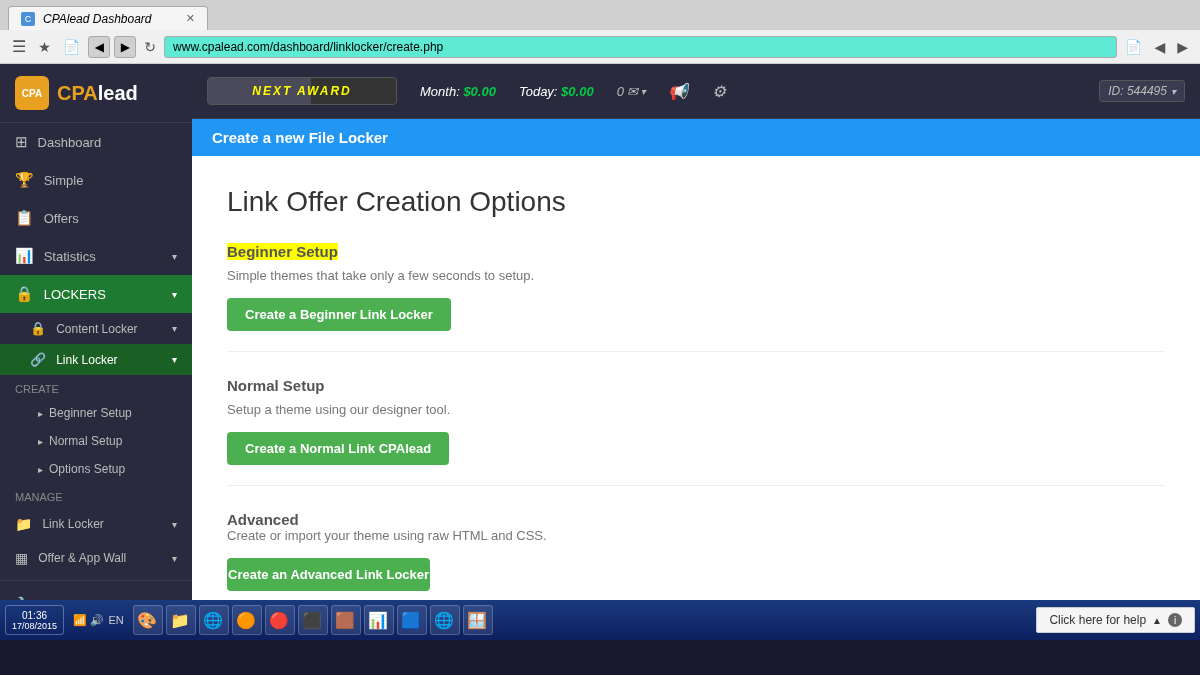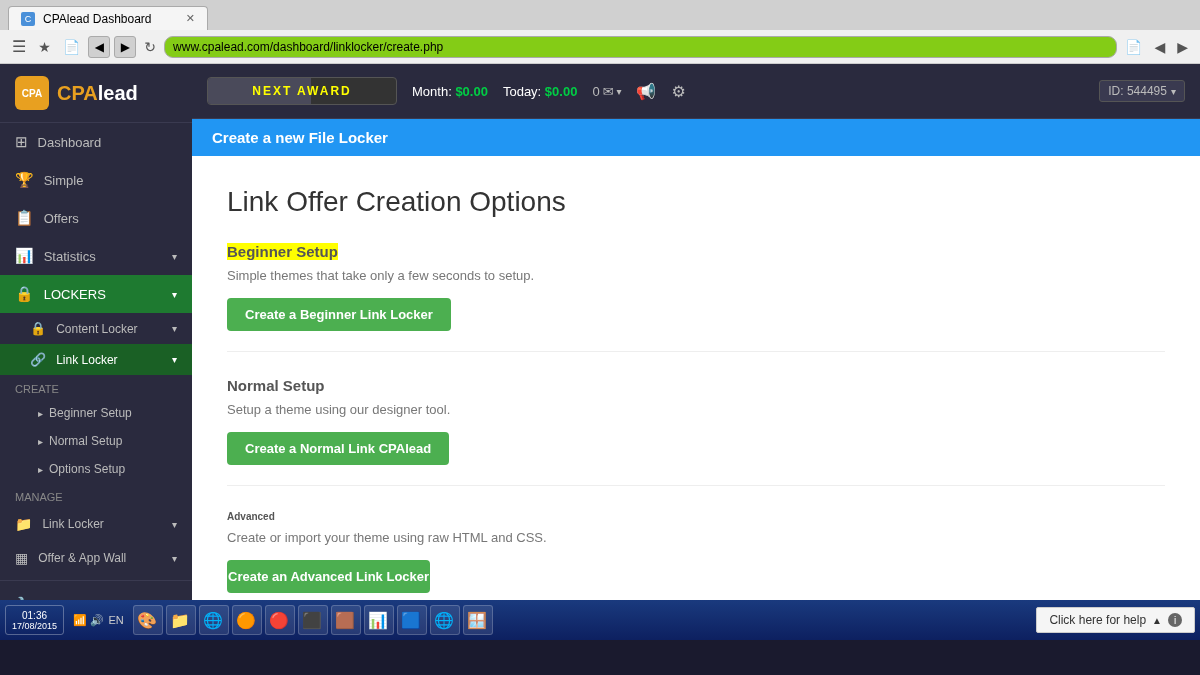--- a/index.html
+++ b/index.html
@@ -5,32 +5,32 @@
     * { margin: 0; padding: 0; box-sizing: border-box; }
     body { font-family: Arial, sans-serif; background: #1a1a2e; width: 1200px; height: 675px; overflow: hidden; }
   </style>
 </head>
 <body>
 
 <div>
   <div style="background:#d0d0d0; height:30px; display:flex; align-items:flex-end; padding-left:8px; gap:4px;">
     <div style="background:#f5f5f5; border:1px solid #aaa; border-bottom:none; border-radius:4px 4px 0 0; padding:4px 12px; font-size:12px; display:flex; align-items:center; gap:8px; min-width:200px; height:24px;">
       <span style="width:14px;height:14px;background:#4a90d9;border-radius:2px;display:inline-block;font-size:9px;color:white;display:flex;align-items:center;justify-content:center;">C</span>
-      <span style="font-size:12px;">CPAlead Dashboard</span>
+      <span style="font-size:12px;font-style:italic;">CPAlead Dashboard</span>
       <span style="margin-left:auto;color:#666;font-size:11px;cursor:pointer;">✕</span>
     </div>
   </div>
   <div style="background:#f0f0f0; border-bottom:1px solid #ccc; padding:4px 8px; display:flex; align-items:center; gap:4px; height:34px;">
     <button style="background:none;border:none;cursor:pointer;font-size:16px;color:#555;padding:2px 4px;">☰</button>
     <button style="background:none;border:none;cursor:pointer;font-size:14px;color:#555;padding:2px 4px;">★</button>
     <button style="background:none;border:none;cursor:pointer;font-size:14px;color:#555;padding:2px 4px;">📄</button>
     <button style="background:#d0d0d0;border:1px solid #aaa;border-radius:3px;width:22px;height:22px;cursor:pointer;font-size:12px;">◀</button>
     <button style="background:#d0d0d0;border:1px solid #aaa;border-radius:3px;width:22px;height:22px;cursor:pointer;font-size:12px;">▶</button>
     <button style="background:none;border:none;cursor:pointer;font-size:14px;color:#555;padding:2px 4px;">↻</button>
-    <input type="text" style="flex: 1 1 0%; border: 1px solid rgb(170, 170, 170); border-radius: 9px; padding: 3px 8px; font-size: 12px; background: #84cc16;" value="www.cpalead.com/dashboard/linklocker/create.php">
+    <input type="text" style="flex: 1 1 0%; border: 1px solid rgb(170, 170, 170); border-radius: 3px; padding: 3px 8px; font-size: 12px; background: #5eead4;" value="www.cpalead.com/dashboard/linklocker/create.php">
     <button style="background:none;border:none;cursor:pointer;font-size:14px;color:#555;padding:2px 4px;">📄</button>
     <button style="background:none;border:none;cursor:pointer;font-size:14px;color:#555;padding:2px 4px;">◀</button>
     <button style="background:none;border:none;cursor:pointer;font-size:14px;color:#555;padding:2px 4px;">▶</button>
   </div>
 </div>
 
 <div style="display:flex; height:536px; background:#0c4a6e;">
 
   <div style="background:#2a2a3e; width:192px; min-width:192px; color:#ccc; display:flex; flex-direction:column; overflow-y:auto;">
 
@@ -118,21 +118,21 @@
     <div style="display:flex;align-items:center;gap:10px;padding:10px 15px;cursor:pointer;font-size:13px;color:#bbb;">
       <span style="font-size:15px;">🔧</span>
       <span>Other Tools</span>
       <span style="margin-left:auto;font-size:10px;">▾</span>
     </div>
 
   </div>
 
   <div style="flex:1; display:flex; flex-direction:column;">
 
-    <div style="background:#2a2a3e; display:flex; align-items:center; gap:15px; padding:0 15px; height:55px; border-bottom:1px solid #3a3a50;">
+    <div style="background:#2a2a3e; display:flex; align-items:center; gap:23px; padding:0 15px; height:55px; border-bottom:1px solid #3a3a50;font-style:italic;">
       <div style="background:#333; border:1px solid #555; border-radius:4px; width:190px; height:28px; display:flex; align-items:center; justify-content:center; position:relative; overflow:hidden;">
         <div style="position:absolute;left:0;top:0;bottom:0;background:#4a4a5a;width:55%;"></div>
         <span style="position:relative;z-index:1;color:#ffff00;font-size:12px;font-weight:bold;letter-spacing:2px;">NEXT AWARD</span>
       </div>
 
       <div style="color:white; font-size:13px;">
         <span>Month:</span>
         <span style="color:#00cc44; font-weight:bold;">$0.00</span>
       </div>
 
@@ -170,21 +170,21 @@
           <button style="background:#4CAF50;color:white;border:none;padding:9px 18px;border-radius:4px;font-size:13px;cursor:pointer;font-weight:bold;">Create a Beginner Link Locker</button>
         </div>
 
         <div style="margin-bottom:25px; padding-bottom:20px; border-bottom:1px solid #eee;">
           <h2 style="font-size:15px;color:#555;font-weight:bold;margin-bottom:8px;">Normal Setup</h2>
           <p style="font-size:13px;color:#777;margin-bottom:15px;">Setup a theme using our designer tool.</p>
           <button style="background:#4CAF50;color:white;border:none;padding:9px 18px;border-radius:4px;font-size:13px;cursor:pointer;font-weight:bold;">Create a Normal Link CPAlead</button>
         </div>
 
         <div style="margin-bottom:10px;">
-          <h2 style="font-size:10px;color:#555;font-weight:bold;margin-bottom:8px;">Advanced</h2>
+          <h2 style="font-size:15px;color:#555;font-weight:bold;">Advanced</h2>
           <p style="font-size:13px;color:#777;margin-bottom:15px;">Create or import your theme using raw HTML and CSS.</p>
           <button style="background:#4CAF50;color:white;border:none;padding:9px 1px;border-radius:4px;font-size:13px;cursor:pointer;font-weight:bold;">Create an Advanced Link Locker</button>
         </div>
 
       </div>
     </div>
   </div>
 </div>
 
 <div style="background:linear-gradient(to bottom, #1a3a7e, #0d2060); height:40px; display:flex; align-items:center; padding:0 5px; gap:3px; position:relative;">

